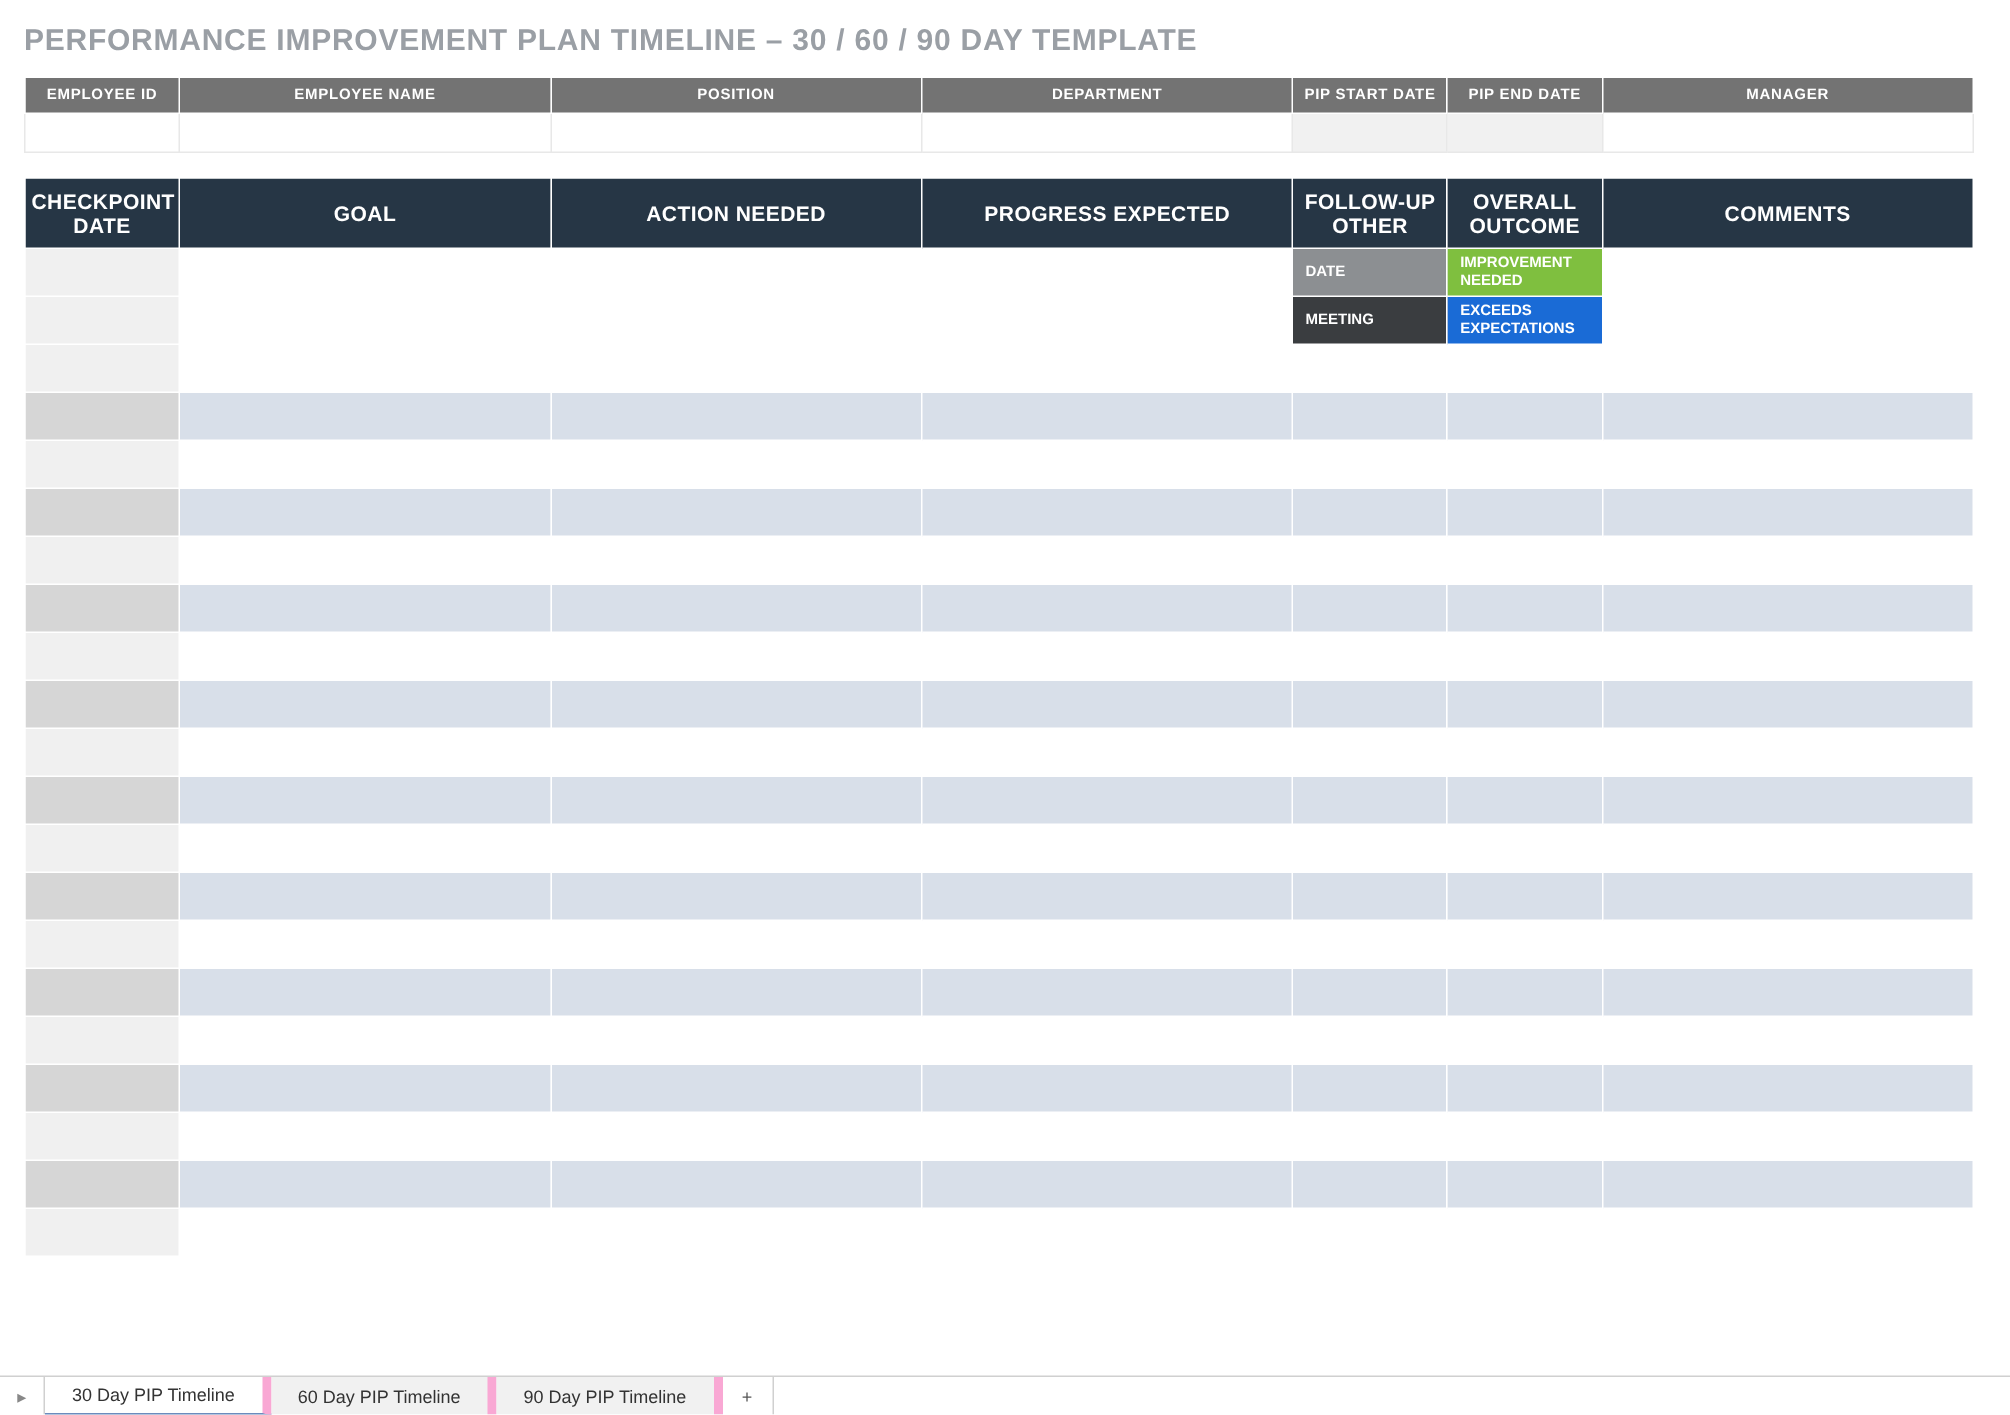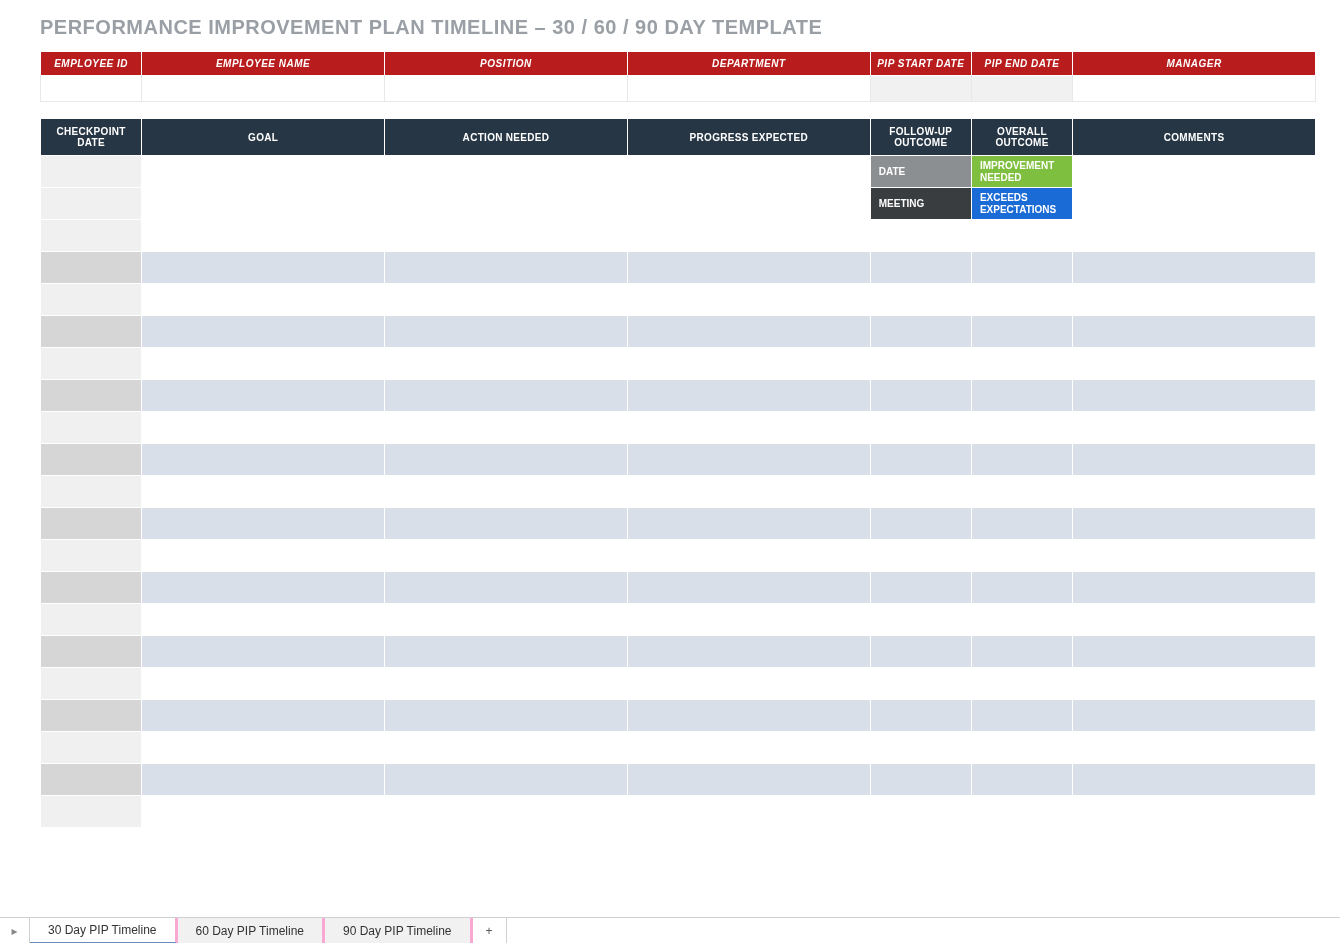--- a/index.html
+++ b/index.html
@@ -6,45 +6,44 @@
   html, body {
     margin: 0; padding: 0;
     font-family: Arial, Helvetica, sans-serif;
     background: #ffffff;
     width: 1340px;
     height: 943px;
     overflow: hidden;
     position: relative;
   }
   .sheet {
-    padding: 16px 24px 0 40px;
+    padding: 16px 24px 0 16px;
   }
   .title {
     font-size: 20px;
     font-weight: 700;
     color: #9a9fa5;
     letter-spacing: 0.5px;
     margin: 0 0 12px 0;
   }
   
   table.emp {
     width: 100%;
     border-collapse: collapse;
     table-layout: fixed;
   }
   table.emp th {
-    background: #b91c1c;
+    background: #737373;
     color: #ffffff;
     font-size: 10px;
     font-weight: 700;
     text-align: center;
     padding: 6px 4px;
     border: 1px solid #ffffff;
     letter-spacing: 0.5px;
-    font-style: italic;
   }
   table.emp td {
     background: #ffffff;
     height: 26px;
     border-left: 1px solid #e8e8e8;
     border-right: 1px solid #e8e8e8;
     border-bottom: 1px solid #e8e8e8;
   }
   table.emp td.shaded { background: #f1f1f1; }
   table.emp td.shaded-split {
@@ -64,21 +63,21 @@
 
   
   table.grid {
     width: 100%;
     border-collapse: collapse;
     table-layout: fixed;
   }
   table.grid th {
     background: #263645;
     color: #ffffff;
-    font-size: 10px;
+    font-size: 14px;
     font-weight: 700;
     text-align: center;
     padding: 7px 4px;
     border: 1px solid #ffffff;
     letter-spacing: 0.3px;
   }
   table.grid td {
     height: 32px;
     border: 1px solid #ffffff;
     font-size: 10px;
@@ -131,21 +130,21 @@
     align-items: center;
     justify-content: center;
     color: #888;
     border-right: 1px solid #d0d0d0;
     cursor: pointer;
   }
   .tab {
     padding: 0 18px;
     display: flex;
     align-items: center;
-    border-right: 3px solid #f9a8d4;
+    border-right: 6px solid #f9a8d4;
     background: #f1f1f1;
     cursor: pointer;
     white-space: nowrap;
   }
   .tab.active {
     background: #ffffff;
     font-weight: 500;
     border-bottom: 2px solid #6b8bbd;
     margin-bottom: -1px;
   }
@@ -211,21 +210,21 @@
       <col class="gw-follow">
         <col class="gw-outcome">
         <col class="gw-comm">
     </colgroup>
     <thead>
       <tr>
         <th>CHECKPOINT DATE</th>
         <th>GOAL</th>
         <th>ACTION NEEDED</th>
         <th>PROGRESS EXPECTED</th>
-        <th>FOLLOW-UP OUTCOME</th>
+        <th>FOLLOW-UP OTHER</th>
         <th>OVERALL OUTCOME</th>
         <th>COMMENTS</th>
       </tr>
     </thead>
     <tbody id="grid-body">
         <tr class="row-odd">
           <td class="c-date"></td>
           <td class="c-body"></td>
           <td class="c-body"></td>
           <td class="c-body"></td>

